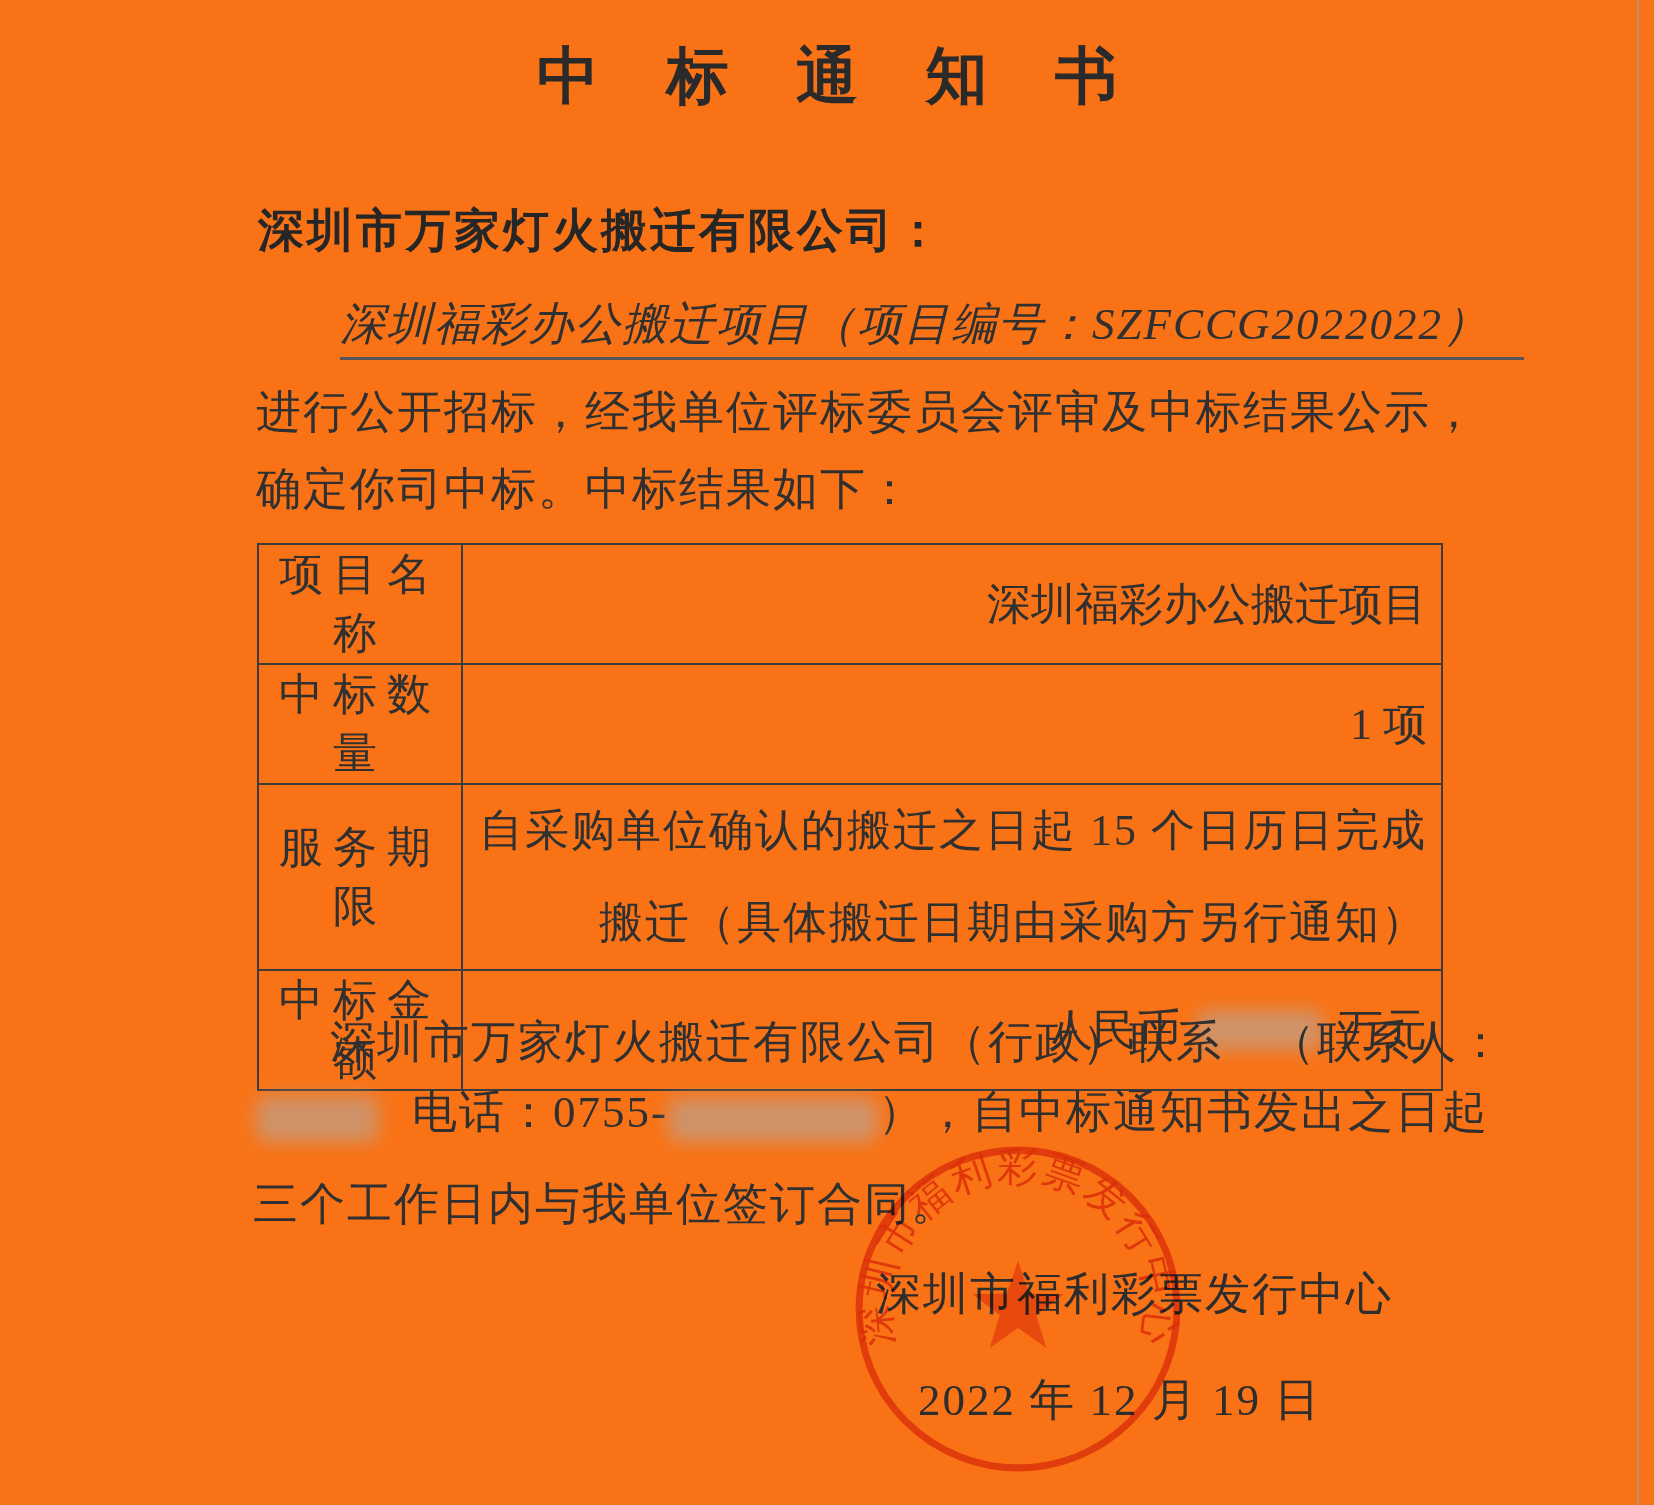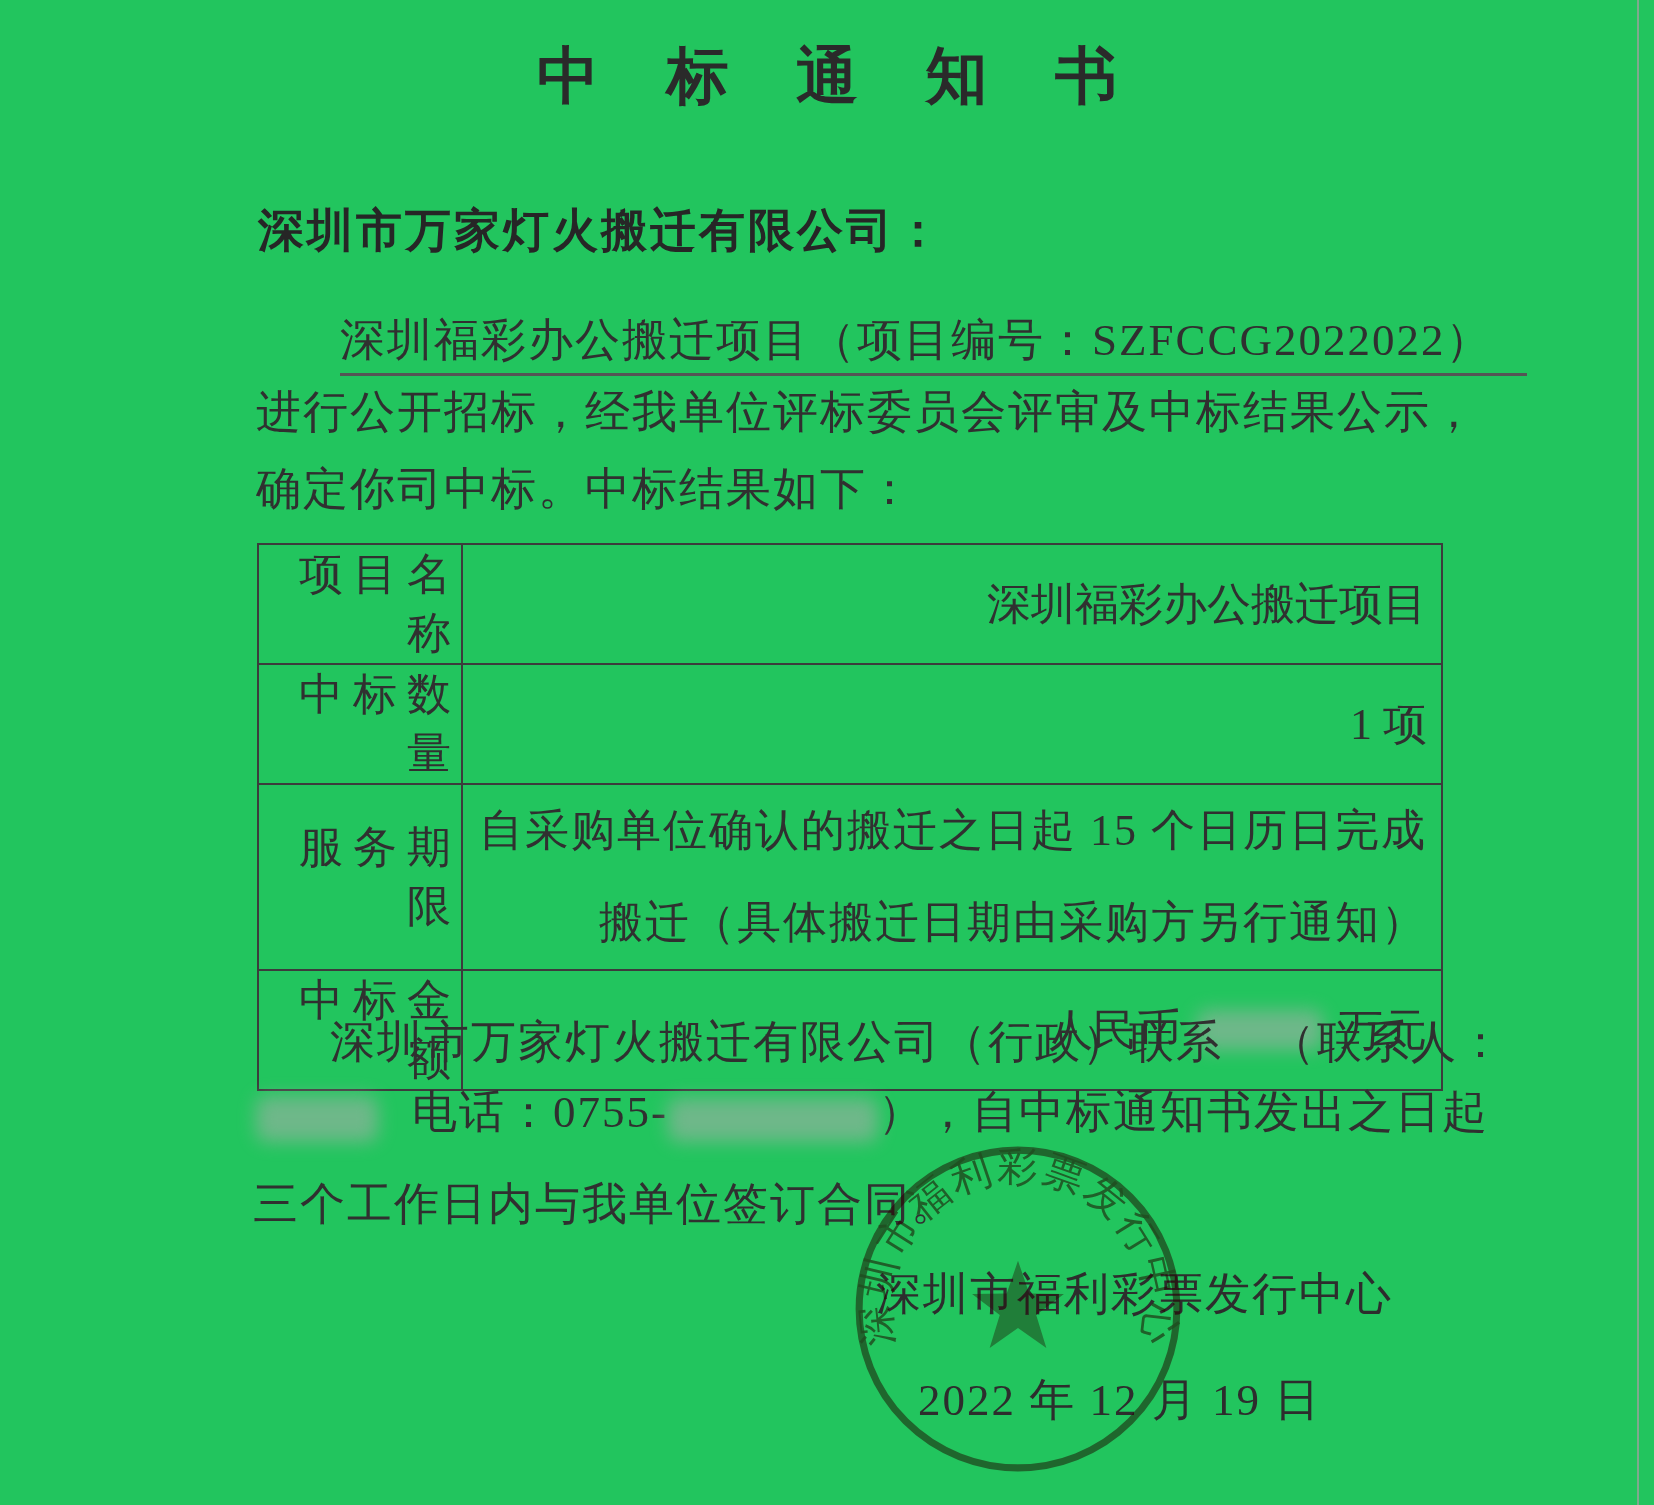--- a/index.html
+++ b/index.html
@@ -4,21 +4,21 @@
 <style>
   html,body{margin:0;padding:0;}
   body{
     background:#e8e8e8;
     font-family:"Liberation Serif","DejaVu Serif",serif;
   }
   .page{
     position:relative;
     width:1654px;height:1505px;
     margin:0 auto;
-    background:#22c55e;
+    background:#f97316;
     color:#2e2e2e;
     overflow:hidden;
   }
   .abs{position:absolute;}
   .doc-title{
     left:0;top:34px;width:100%;
     text-align:center;
     font-size:62px;font-weight:700;
     letter-spacing:26px;
     padding-left:26px;
@@ -30,21 +30,21 @@
     font-size:46px;font-weight:700;
     letter-spacing:3px;
     color:#262626;
   }
   .body-line{
     font-size:45px;
     letter-spacing:2px;
     color:#303030;
     white-space:nowrap;
   }
-  .intro-underlined{left:340px;top:310px;}
+  .intro-underlined{left:340px;top:294px;font-style:italic;}
   .intro-underlined .uline{
     border-bottom:3px solid #555;
     padding:0 34px 8px 0;
   }
   .intro-line2{left:256px;top:382px;}
   .intro-line3{left:256px;top:459px;}
 
   .result-table{
     left:257px;top:543px;
     width:1186px;
@@ -52,21 +52,21 @@
     table-layout:fixed;
     font-size:44px;
     color:#303030;
   }
   .result-table td{
     border:2.5px solid #3c3c3c;
     vertical-align:middle;
   }
   .result-table td.lbl{
     width:202px;
-    text-align:right;
+    text-align:center;
     letter-spacing:10px;
     padding:0;
   }
   .result-table td.val{
     text-align:right;
     padding:0 14px;
   }
   .row-name{height:90px;}
   .row-qty{height:88px;}
   .row-term{height:176px;}

